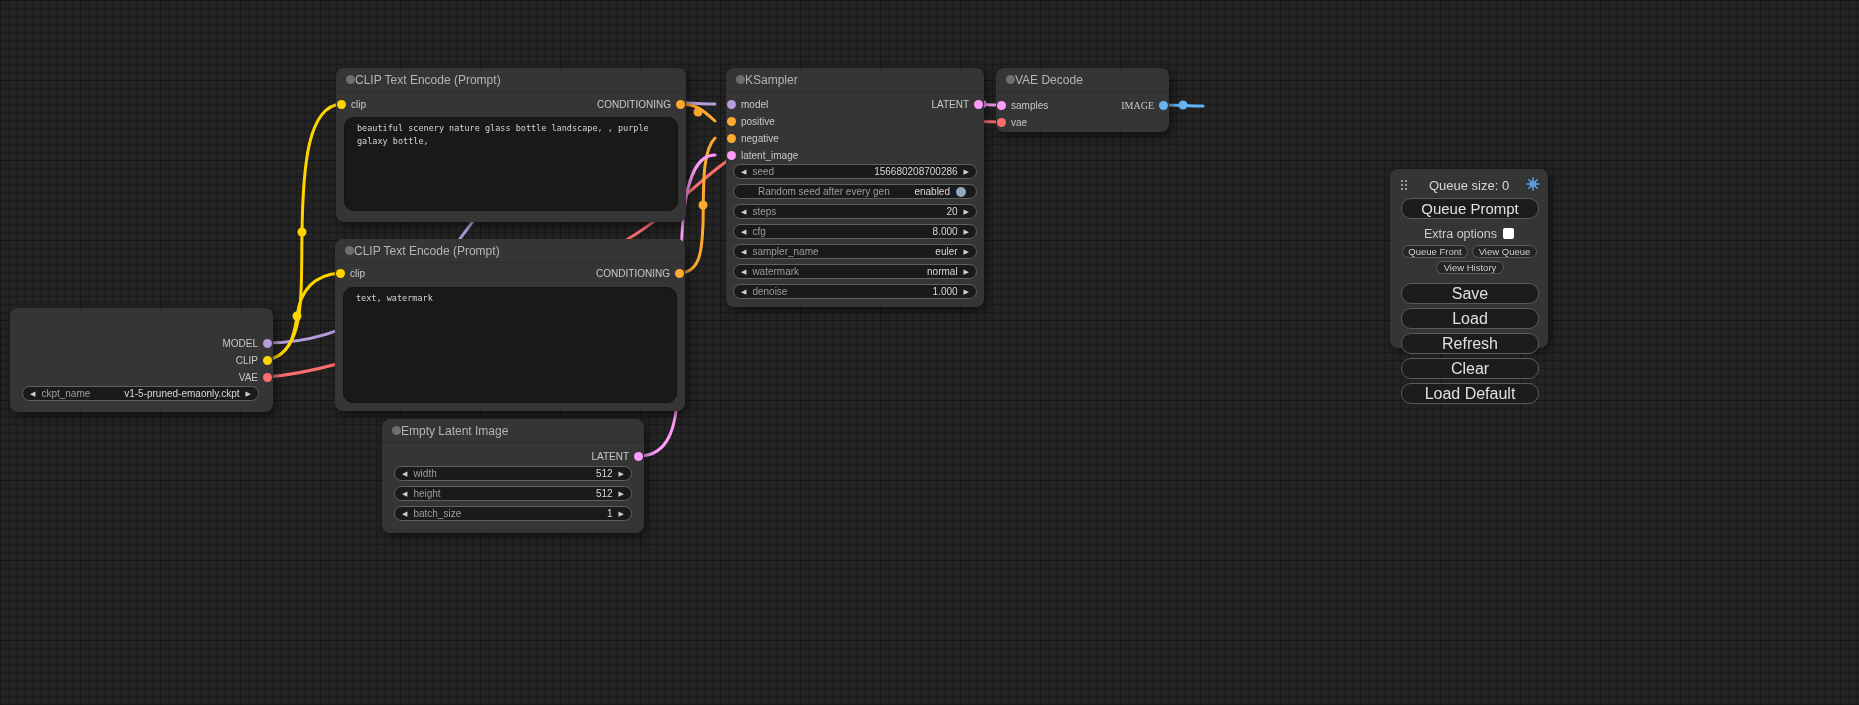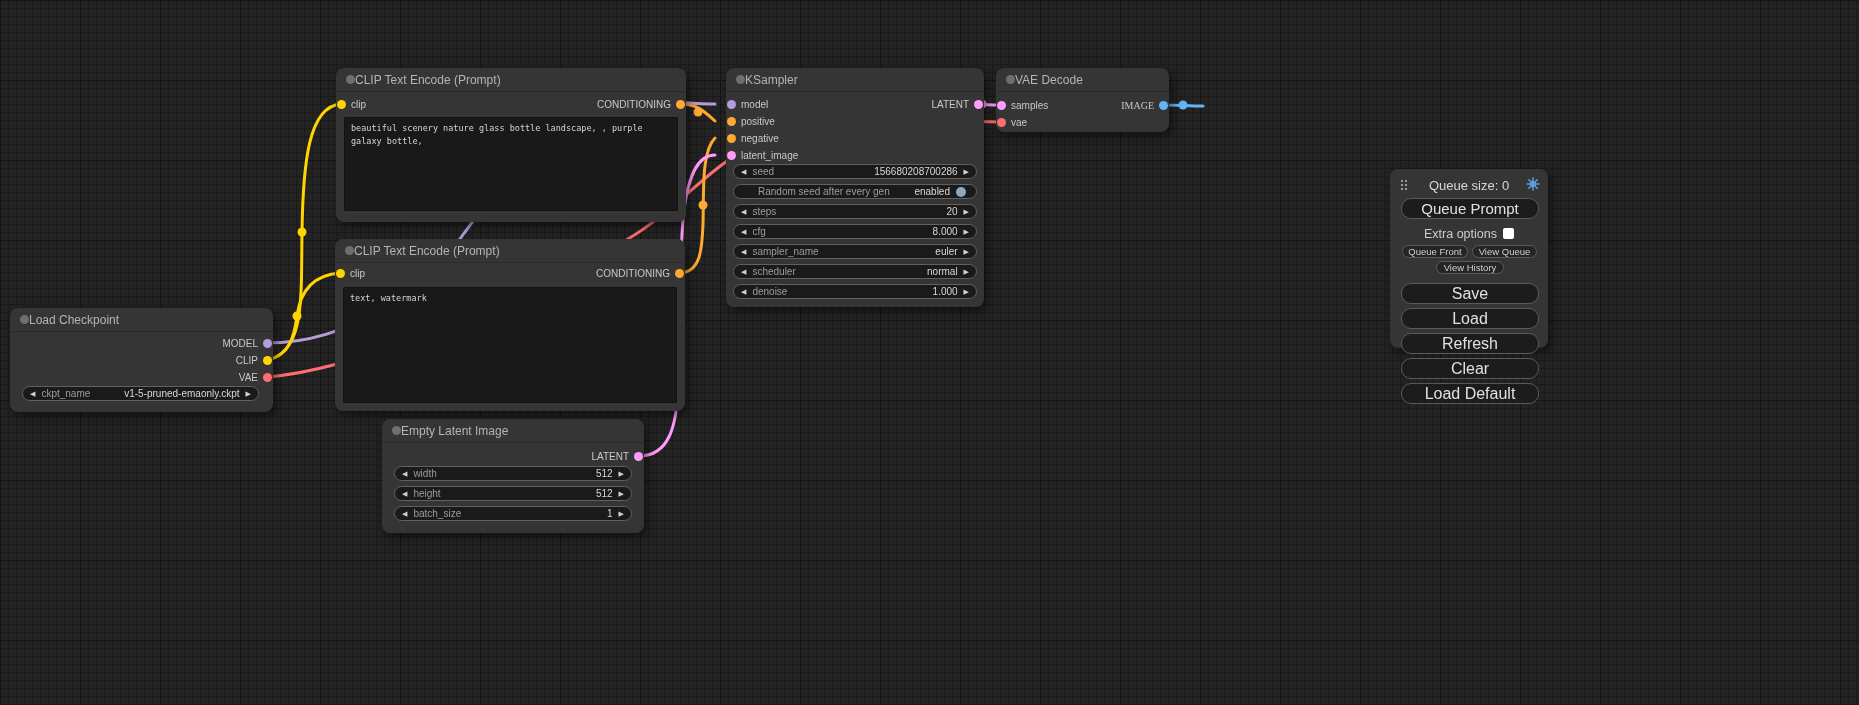--- a/index.html
+++ b/index.html
@@ -38,23 +38,23 @@
     border-radius:8px; display:flex; align-items:center; padding:0 7px;
     font-size:10px; color:#9d9d9d; white-space:nowrap;
   }
   .widget .arrow { color:#d0d0d0; font-size:7px; line-height:1; }
   .widget .wlabel { margin-left:6px; overflow:hidden; }
   .widget .wvalue { margin-left:auto; margin-right:6px; color:#d8d8d8; }
   .widget.noarrow { padding:0 10px; }
   .widget.noarrow .wlabel { margin-left:14px; }
   .toggle-dot { width:10px; height:10px; border-radius:50%; flex:0 0 auto; }
   .prompt-box {
-    position:absolute; background:#191919; border:1px solid #121212; border-radius:1px;
+    position:absolute; background:#191919; border:1px solid #121212; border-radius:10px;
     font-family:"DejaVu Sans Mono","Liberation Mono",monospace; font-size:8.5px;
-    line-height:1.55; color:#d6d6d6; padding:4px 6px; white-space:pre-wrap;
+    line-height:1.55; color:#d6d6d6; padding:4px 12px; white-space:pre-wrap;
     word-break:break-word; overflow:hidden;
   }
 
   .qpanel {
     position:absolute; z-index:3; left:1390px; top:169px; width:158px; height:179px;
     background:#353535; border-radius:8px; box-shadow:3px 4px 10px rgba(0,0,0,.5);
   }
   .qheader { position:absolute; left:0; top:8px; width:100%; height:16px;
     display:flex; align-items:center; justify-content:center;
     color:#d8d8d8; font-size:13px; }
@@ -92,24 +92,20 @@
     <path d="M 1164 105 C 1177 105, 1190 106, 1203 106" style="stroke: rgb(100, 181, 246);"></path>
     <circle cx="302" cy="232" r="4.5" style="fill: rgb(255, 213, 0);"></circle>
     <circle cx="297" cy="316" r="4.5" style="fill: rgb(255, 213, 0);"></circle>
     <circle cx="698" cy="112" r="4.5" style="fill: rgb(255, 169, 49);"></circle>
     <circle cx="703" cy="205" r="4.5" style="fill: rgb(255, 169, 49);"></circle>
     <circle cx="982" cy="104" r="4.5" style="fill: rgb(255, 156, 249);"></circle>
     <circle cx="1183" cy="105" r="4.5" style="fill: rgb(100, 181, 246);"></circle>
   </svg>
 
   <div class="node" style="left:10px; top:308px; width:263px; height:104px;">
-    <div class="node-title">
-      <span class="tdot"></span>
-      <span>Load Checkpoint</span>
-    </div>
     <div class="slot out" style="top:28px;">
       <span class="dot" style="background: rgb(179, 157, 219);"></span>
       <span>MODEL</span>
     </div>
     <div class="slot out" style="top:45px;">
       <span class="dot" style="background: rgb(255, 213, 0);"></span>
       <span>CLIP</span>
     </div>
     <div class="slot out" style="top:62px;">
       <span class="dot" style="background: rgb(255, 110, 110);"></span>
@@ -233,21 +229,21 @@
       <span class="arrow">▶</span>
     </div>
     <div class="widget" style="left:7px; right:7px; top:176px;">
       <span class="arrow">◀</span>
       <span class="wlabel">sampler_name</span>
       <span class="wvalue">euler</span>
       <span class="arrow">▶</span>
     </div>
     <div class="widget" style="left:7px; right:7px; top:196px;">
       <span class="arrow">◀</span>
-      <span class="wlabel">scheduler</span>
+      <span class="wlabel">watermark</span>
       <span class="wvalue">normal</span>
       <span class="arrow">▶</span>
     </div>
     <div class="widget" style="left:7px; right:7px; top:216px;">
       <span class="arrow">◀</span>
       <span class="wlabel">denoise</span>
       <span class="wvalue">1.000</span>
       <span class="arrow">▶</span>
     </div>
   </div>

